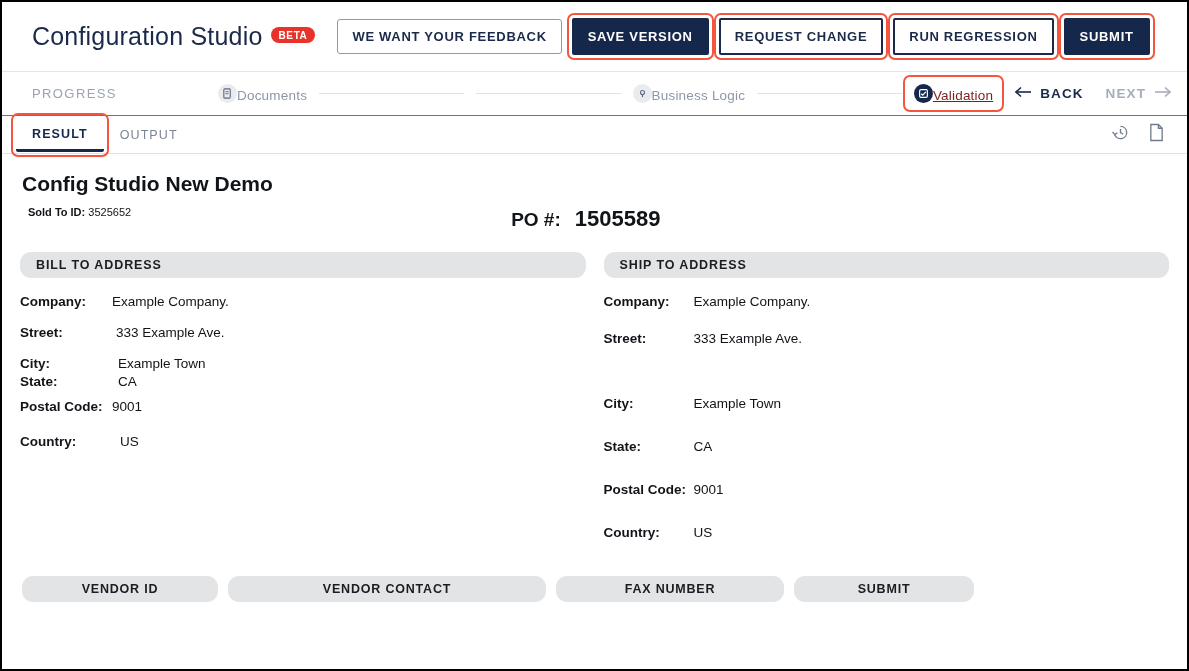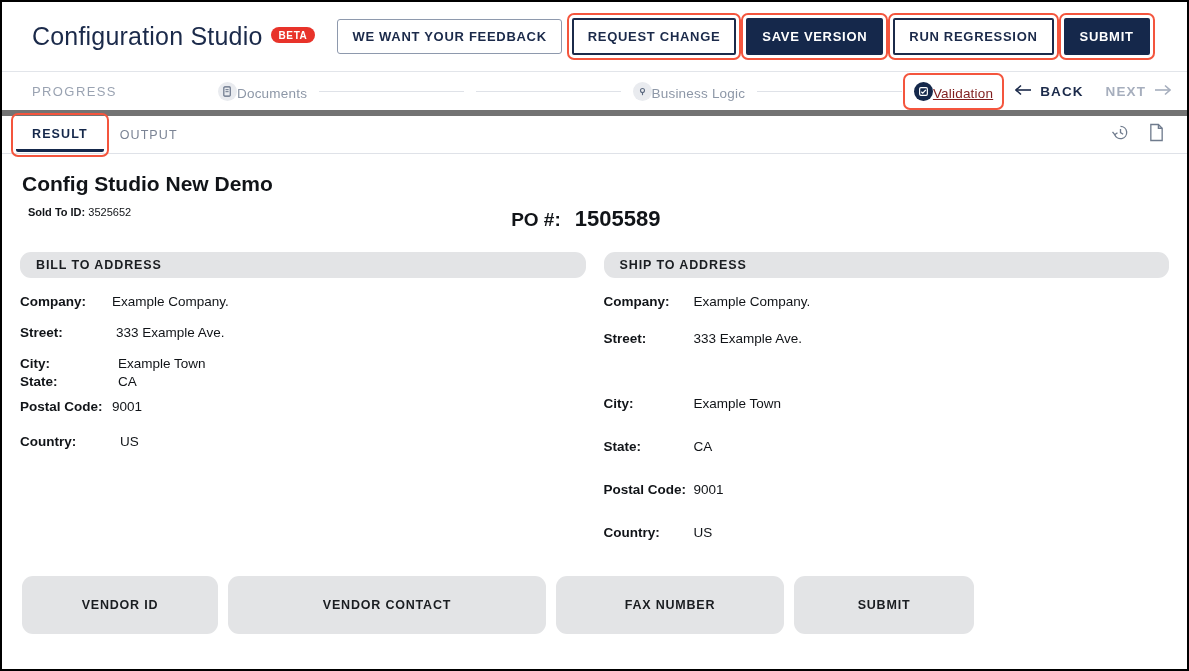--- a/index.html
+++ b/index.html
@@ -87,21 +87,21 @@
     outline-offset: 3px;
     border-radius: 2px;
   }
 
   
   .progress-bar {
     display: flex;
     align-items: center;
     height: 44px;
     padding: 0 16px 0 30px;
-    border-bottom: 6px solid #737373;
+    border-bottom: 1px solid #737373;
     background: #ffffff;
   }
   .progress-label {
     font-size: 13px;
     color: #9aa3b2;
     letter-spacing: 1.4px;
     font-weight: 500;
     width: 180px;
   }
   .steps {
@@ -287,21 +287,21 @@
     padding: 0 2px;
   }
   .bh {
     background: #e3e4e6;
     border-radius: 11px;
     font-size: 12.5px;
     font-weight: bold;
     letter-spacing: 0.8px;
     color: #1a1d21;
     text-align: center;
-    padding: 22px 0;
+    padding: 6px 0;
   }
   .bh-1 { width: 196px; }
   .bh-2 { width: 318px; }
   .bh-3 { width: 228px; }
   .bh-4 { width: 288px; }
   .bh-5 { width: 180px; }
   .bottom-clip {
     margin-top: 8px;
     font-size: 13px;
     color: #111418;
@@ -314,22 +314,22 @@
 <body>
 
 <div id="app">
 
   <div class="header">
     <div class="app-title">
       <span>Configuration Studio</span><span class="beta-badge">BETA</span>
     </div>
     <div class="header-actions">
       <button class="btn btn-outline-dark">WE WANT YOUR FEEDBACK</button>
+      <button class="btn btn-navy hl">SAVE VERSION</button>
       <button class="btn btn-outline-navy hl">REQUEST CHANGE</button>
-      <button class="btn btn-navy hl">SAVE VERSION</button>
       <button class="btn btn-outline-navy hl">RUN REGRESSION</button>
       <button class="btn btn-navy hl">SUBMIT</button>
     </div>
   </div>
 
   <div class="progress-bar">
     <div class="progress-label">PROGRESS</div>
     <div class="steps">
 
       <div class="step">

